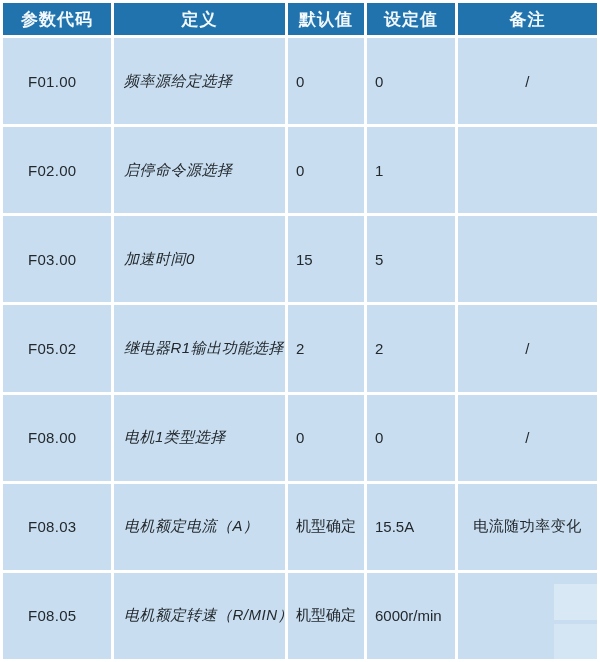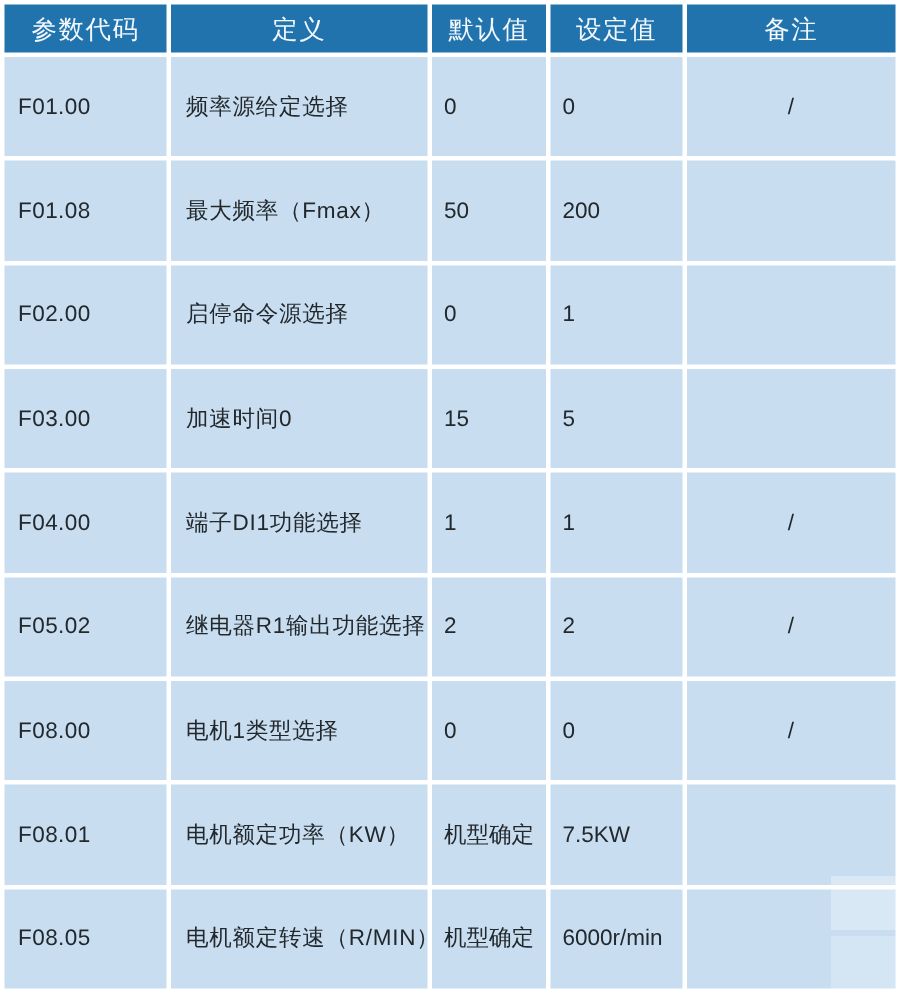--- a/index.html
+++ b/index.html
@@ -28,40 +28,40 @@
   table.param-table td {
     overflow: hidden;
     white-space: nowrap;
     vertical-align: middle;
   }
   
   table.param-table th {
     background: #2173AE;
     color: #F2F8FC;
     font-size: 17px;
-    font-weight: 400;
+    font-weight: 700;
     height: 30px;
     text-align: center;
     letter-spacing: 1px;
   }
   
   table.param-table td {
     background: #C8DEF0;
     color: #23282d;
     font-size: 15px;
     height: 33px;
   }
   td.col-code {
     background: #2173AE;
     color: #EAF2F9;
-    padding-left: 9px;
+    padding-left: 25px;
     font-size: 15px;
     letter-spacing: 0.3px;
   }
-  td.col-definition { padding-left: 10px; letter-spacing: 0.5px; }
+  td.col-definition { padding-left: 10px; letter-spacing: 0.5px; font-style: italic; }
   td.col-default   { padding-left: 8px; }
   td.col-set       { padding-left: 8px; }
   td.col-remark    { text-align: center; letter-spacing: 0.5px; }
   
   .watermark {
     position: absolute;
     right: 0;
     bottom: 0;
     width: 46px;
     height: 78px;
@@ -103,67 +103,53 @@
     </thead>
     <tbody>
         <tr>
           <td class="col-code">F01.00</td>
           <td class="col-definition">频率源给定选择</td>
           <td class="col-default">0</td>
           <td class="col-set">0</td>
           <td class="col-remark">/</td>
         </tr>
         <tr>
-          <td class="col-code">F01.08</td>
-          <td class="col-definition">最大频率（Fmax）</td>
-          <td class="col-default">50</td>
-          <td class="col-set">200</td>
-          <td class="col-remark"></td>
-        </tr>
-        <tr>
           <td class="col-code">F02.00</td>
           <td class="col-definition">启停命令源选择</td>
           <td class="col-default">0</td>
           <td class="col-set">1</td>
           <td class="col-remark"></td>
         </tr>
         <tr>
           <td class="col-code">F03.00</td>
           <td class="col-definition">加速时间0</td>
           <td class="col-default">15</td>
           <td class="col-set">5</td>
           <td class="col-remark"></td>
-        </tr>
-        <tr>
-          <td class="col-code">F04.00</td>
-          <td class="col-definition">端子DI1功能选择</td>
-          <td class="col-default">1</td>
-          <td class="col-set">1</td>
-          <td class="col-remark">/</td>
         </tr>
         <tr>
           <td class="col-code">F05.02</td>
           <td class="col-definition">继电器R1输出功能选择</td>
           <td class="col-default">2</td>
           <td class="col-set">2</td>
           <td class="col-remark">/</td>
         </tr>
         <tr>
           <td class="col-code">F08.00</td>
           <td class="col-definition">电机1类型选择</td>
           <td class="col-default">0</td>
           <td class="col-set">0</td>
           <td class="col-remark">/</td>
         </tr>
         <tr>
-          <td class="col-code">F08.01</td>
-          <td class="col-definition">电机额定功率（KW）</td>
+          <td class="col-code">F08.03</td>
+          <td class="col-definition">电机额定电流（A）</td>
           <td class="col-default">机型确定</td>
-          <td class="col-set">7.5KW</td>
-          <td class="col-remark"></td>
+          <td class="col-set">15.5A</td>
+          <td class="col-remark">电流随功率变化</td>
         </tr>
         <tr>
           <td class="col-code">F08.05</td>
           <td class="col-definition">电机额定转速（R/MIN）</td>
           <td class="col-default">机型确定</td>
           <td class="col-set">6000r/min</td>
           <td class="col-remark"></td>
         </tr>
       </tbody>
   </table>

